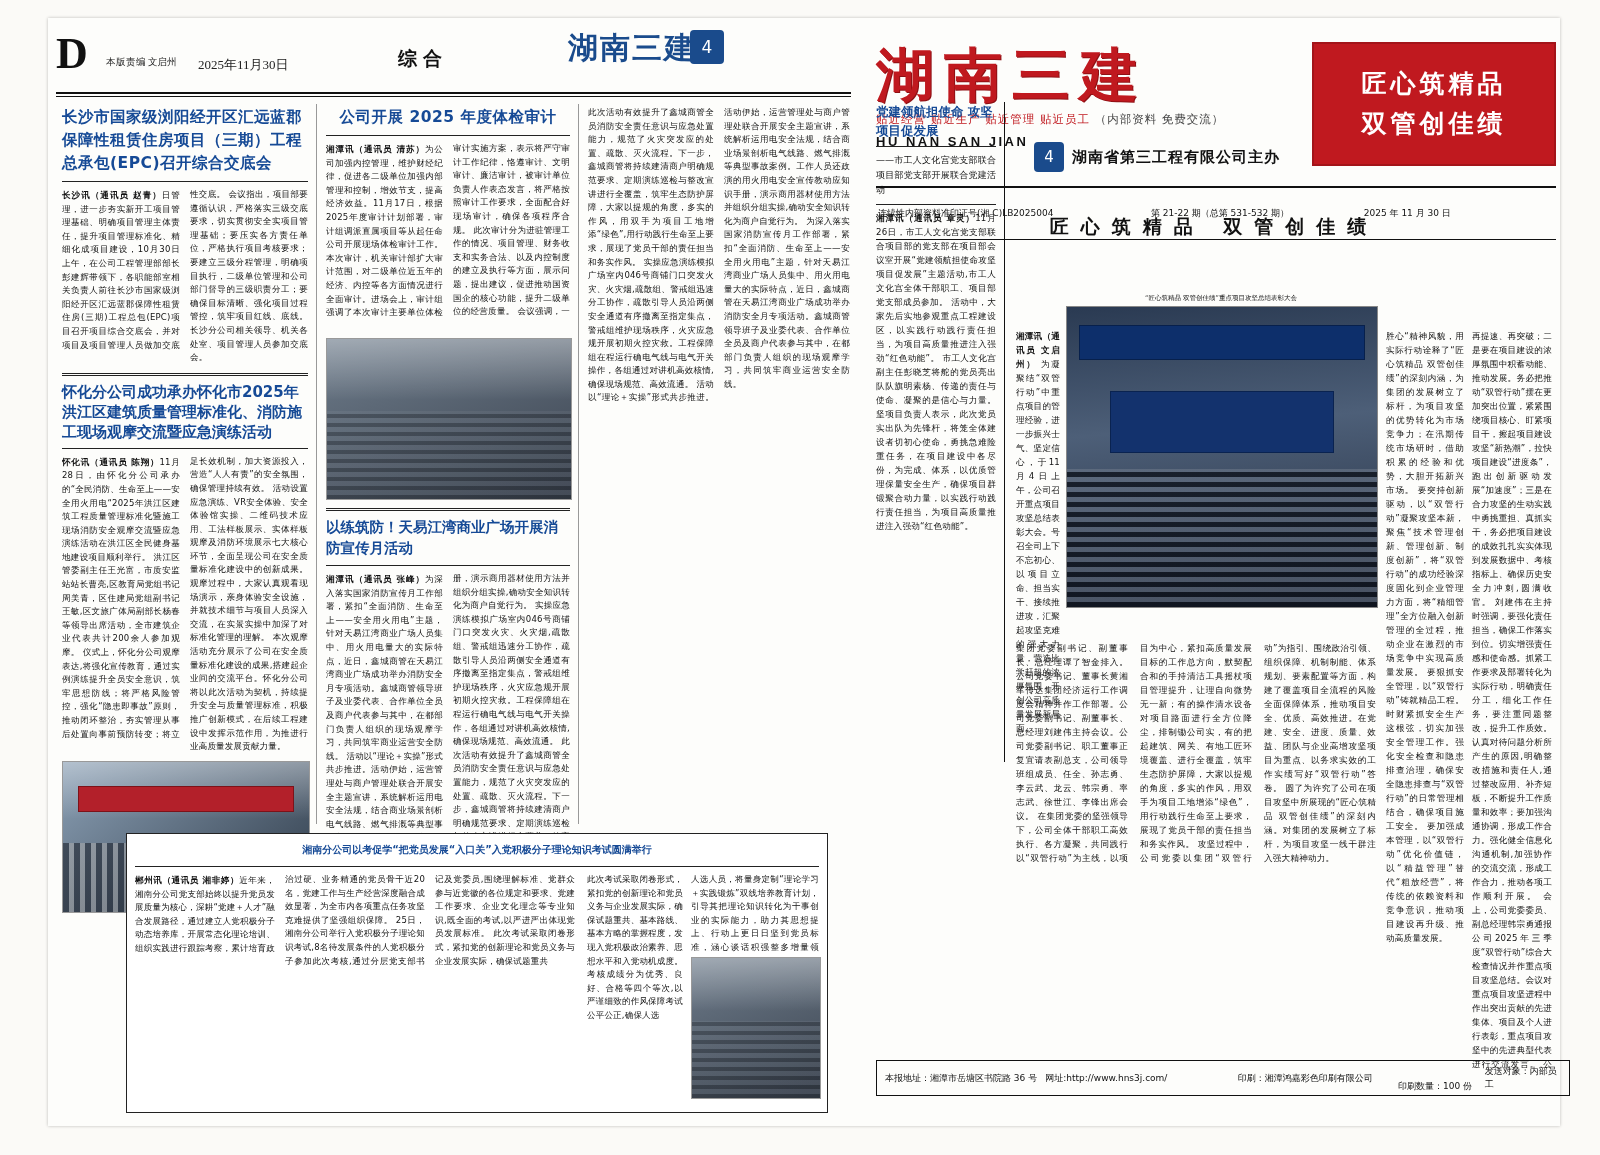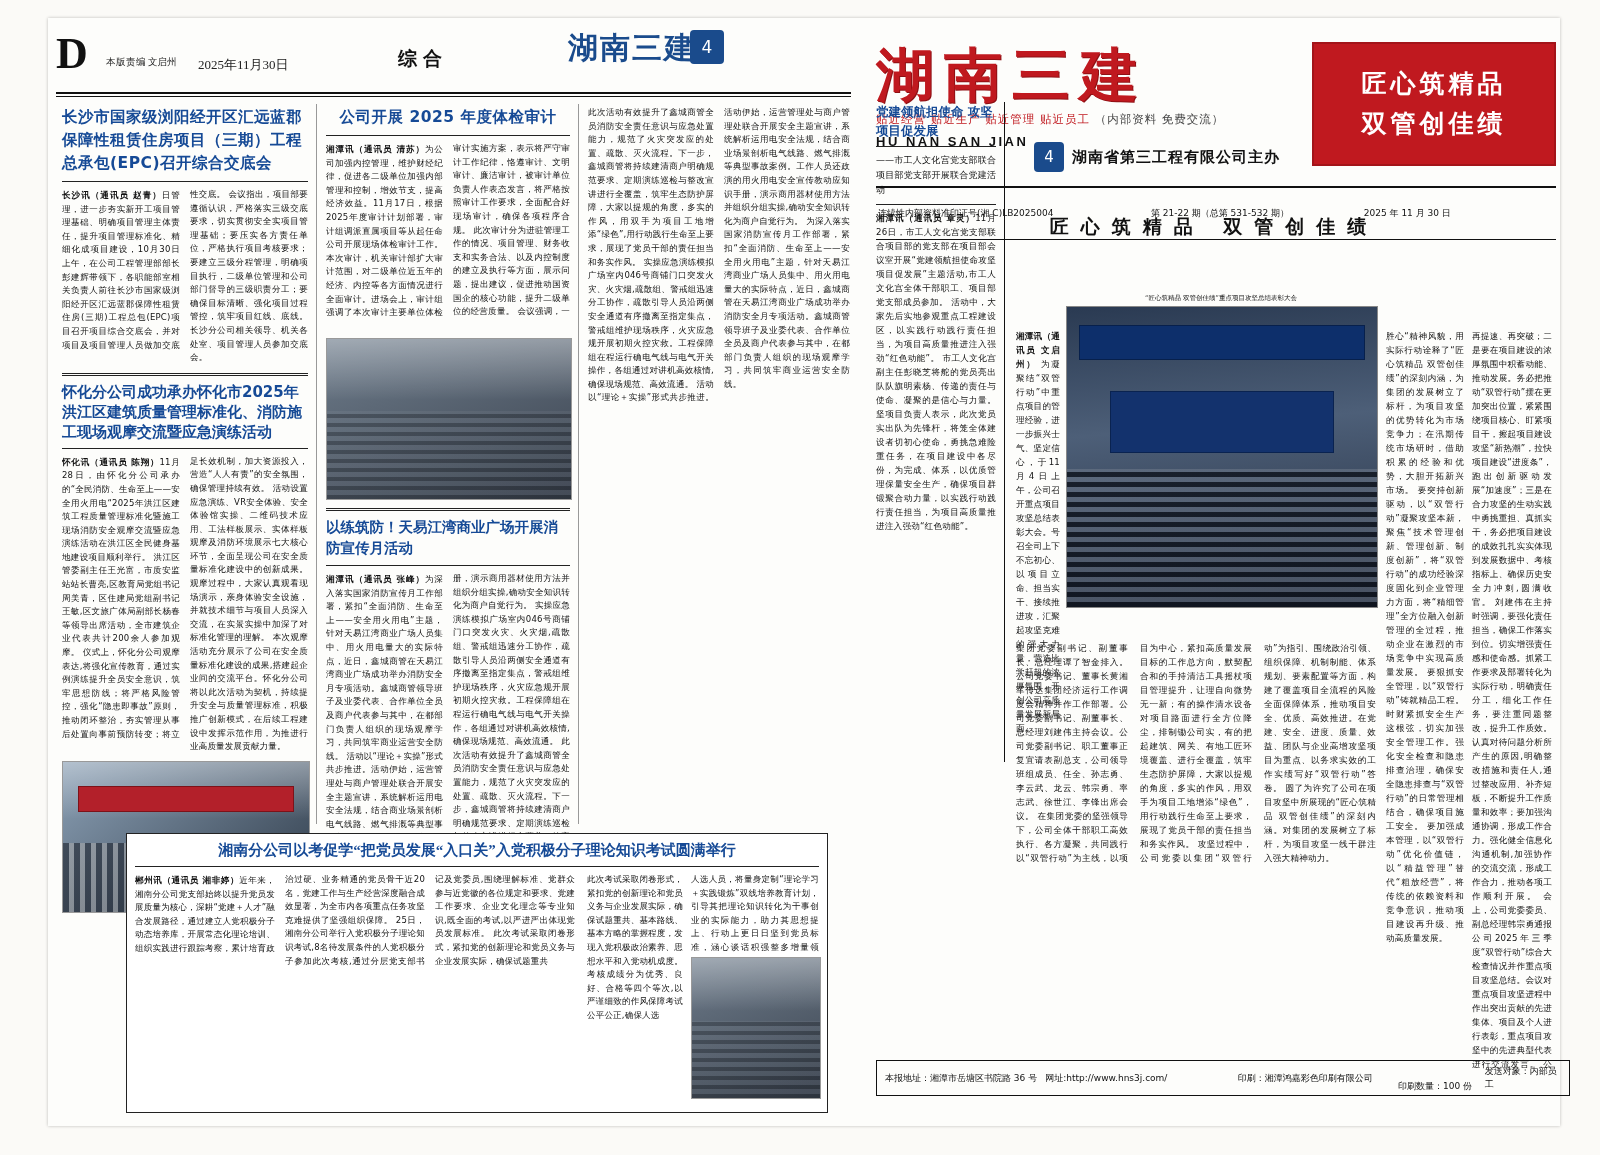--- a/index.html
+++ b/index.html
@@ -292,21 +292,21 @@
         <div class="body-txt" style="column-count:2;column-gap:10px;height:705px;overflow:hidden;">
           <span>此次活动有效提升了鑫城商管全员消防安全责任意识与应急处置能力，规范了火灾突发应的处置、疏散、灭火流程。下一步，鑫城商管将持续建清商户明确规范要求、定期演练巡检与整改宣讲进行全覆盖，筑牢生态防护屏障，大家以提规的角度，多实的作风，用双手为项目工地增添“绿色”,用行动践行生命至上要求，展现了党员干部的责任担当和务实作风。</span>
           <span>实操应急演练模拟广场室内046号商铺门口突发火灾、火灾烟,疏散组、警戒组迅速分工协作，疏散引导人员沿两侧安全通道有序撤离至指定集点，警戒组维护现场秩序，火灾应急规开展初期火控灾救。工程保障组在程运行确电气线与电气开关操作，各组通过对讲机高效核情,确保现场规范、高效流通。</span>
           <span>活动以“理论＋实操”形式共步推进。活动伊始，运营管理处与商户管理处联合开展安全主题宣讲，系统解析运用电安全法规，结合商业场景剖析电气线路、燃气排溉等典型事故案例。工作人员还政演的用火用电安全宣传教动应知识手册，演示商用器材使用方法并组织分组实操,确动安全知识转化为商户自觉行为。</span>
           <span>为深入落实国家消防宣传月工作部署，紧扣“全面消防、生命至上——安全用火用电”主题，针对天易江湾商业广场人员集中、用火用电量大的实际特点，近日，鑫城商管在天易江湾商业广场成功举办消防安全月专项活动。鑫城商管领导班子及业委代表、合作单位全员及商户代表参与其中，在都部门负责人组织的现场观摩学习，共同筑牢商业运营安全防线。</span>
         </div>
       </div>
 
       <div class="boxstory">
         <div class="inner">
-          <div class="headline hl2 hl-center" style="font-size:15px;font-family:Liberation Serif, serif;">湘南分公司以考促学“把党员发展“入口关”入党积极分子理论知识考试圆满举行</div>
+          <div class="headline hl2 hl-center" style="font-size:10px;">湘南分公司以考促学“把党员发展“入口关”入党积极分子理论知识考试圆满举行</div>
           <div class="hr-thin"></div>
           <div style="position:relative;height:228px;">
             <div class="body-txt" style="position:absolute;left:0;top:0;width:440px;column-count:3;column-gap:10px;height:226px;overflow:hidden;">
               <span class="byline">郴州讯（通讯员 湘非婷）</span><span>近年来，湘南分公司党支部始终以提升党员发展质量为核心，深耕“党建＋人才”融合发展路径，通过建立人党积极分子动态培养库，开展常态化理论培训、组织实践进行跟踪考察，累计培育政治过硬、业务精通的党员骨干近20名，党建工作与生产经营深度融合成效显著，为全市内各项重点任务攻坚克难提供了坚强组织保障。</span>
               <span>25日，湘南分公司举行入党积极分子理论知识考试,8名待发展条件的人党积极分子参加此次考核,通过分层党支部书记及党委员,围绕理解标准、党群众参与近党徽的各位规定和要求、党建工作要求、企业文化理念等专业知识,既全面的考试,以严进严出体现党员发展标准。</span>
               <span>此次考试采取闭卷形式，紧扣党的创新理论和党员义务与企业发展实际，确保试题重共</span>
             </div>
             <div class="body-txt" style="position:absolute;left:452px;top:0;width:96px;height:226px;overflow:hidden;">
               <span>此次考试采取闭卷形式，紧扣党的创新理论和党员义务与企业发展实际，确保试题重共、基本路线、基本方略的掌握程度，发现入党积极政治素养、思想水平和入党动机成度。考核成绩分为优秀、良好、合格等四个等次,以严谨细致的作风保障考试公平公正,确保人选</span>
             </div>

